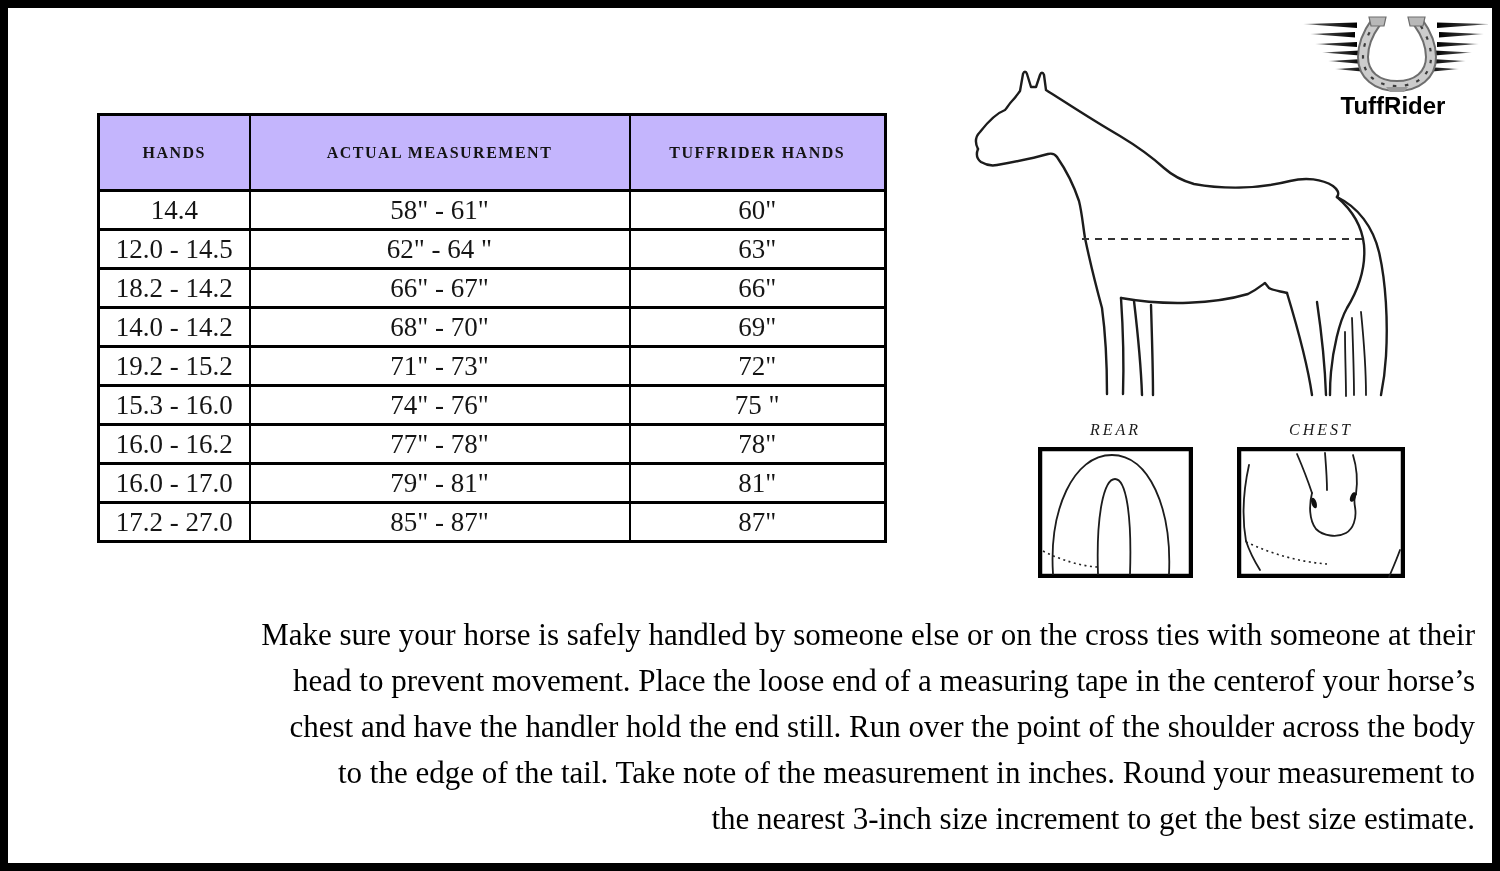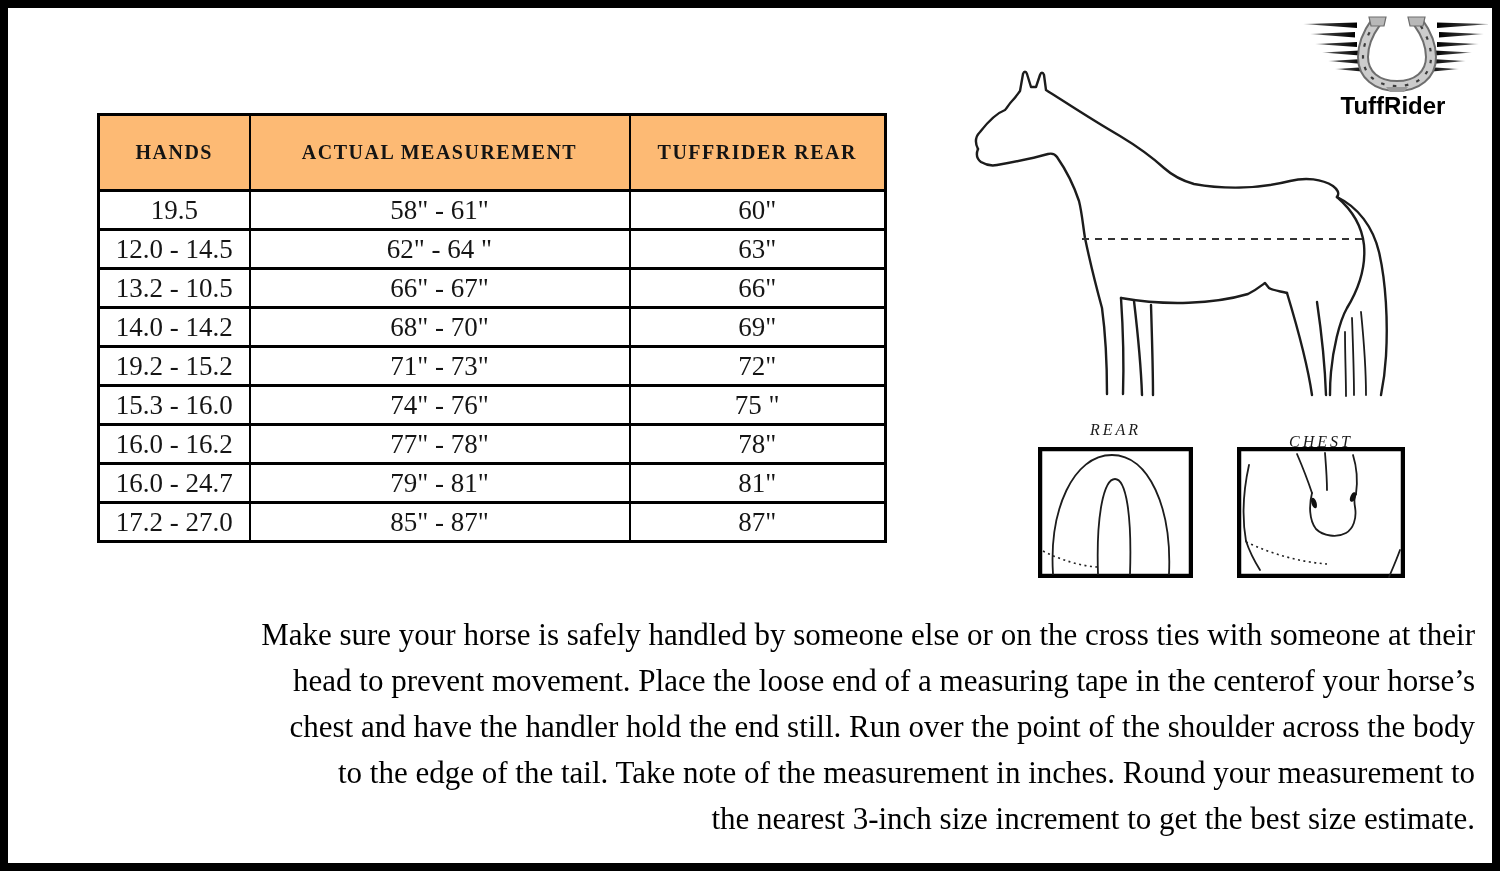--- a/index.html
+++ b/index.html
@@ -9,22 +9,22 @@
     background:#fff; overflow:hidden;
     font-family:"Liberation Serif", serif;
   }
   
   table.size-table {
     position:absolute; left:89px; top:105px; width:787px;
     border-collapse:collapse; table-layout:fixed;
     border:3px solid #000;
   }
   table.size-table th {
-    background:#fdba74; height:71px;
-    font-weight:bold; font-size:20px; letter-spacing:1.5px;
+    background:#c4b5fd; height:71px;
+    font-weight:bold; font-size:16px; letter-spacing:1.5px;
     color:#141414; text-align:center; vertical-align:middle;
     border:2px solid #000; border-top-width:3px; border-bottom-width:3px;
   }
   table.size-table td {
     height:34px; font-size:27px; color:#151515;
     text-align:center; vertical-align:middle;
     border:2px solid #000; border-top-width:3px; border-bottom-width:3px;
     background:#fff;
   }
   
@@ -33,21 +33,21 @@
   .logo .brand {
     font-family:"Liberation Sans", sans-serif;
     font-weight:bold; font-size:24px; color:#000;
     margin-top:-4px; letter-spacing:0px;
   }
   .diagram-label {
     position:absolute; top:413px; text-align:center;
     font-style:italic; font-size:16px; letter-spacing:3px; color:#1a1a1a;
   }
   .diagram-label.rear  { left:1030px; width:155px; }
-  .diagram-label.chest { left:1229px; width:168px;margin-top:12px; }
+  .diagram-label.chest { left:1229px; width:168px; }
   .box-svg { position:absolute; top:439px; }
   .box-svg.rear  { left:1030px; }
   .box-svg.chest { left:1229px; }
   
   .instructions {
     position:absolute; left:17px; top:604px; width:1450px;
     font-size:31px; line-height:46px; color:#000;
     text-align:right; white-space:pre-line;
   }
   svg .ln { fill:none; stroke:#1c1c1c; stroke-width:2.4; stroke-linecap:round; stroke-linejoin:round; }
@@ -64,36 +64,36 @@
   <table class="size-table">
     <colgroup>
         <col style="width:151px">
         <col style="width:380px">
         <col style="width:256px">
       </colgroup>
     <thead>
       <tr>
         <th>HANDS</th>
         <th>ACTUAL MEASUREMENT</th>
-        <th>TUFFRIDER REAR</th>
+        <th>TUFFRIDER HANDS</th>
       </tr>
     </thead>
     <tbody>
         <tr>
-          <td>19.5</td>
+          <td>14.4</td>
           <td>58" - 61"</td>
           <td>60"</td>
         </tr>
         <tr>
           <td>12.0 - 14.5</td>
           <td>62" - 64 "</td>
           <td>63"</td>
         </tr>
         <tr>
-          <td>13.2 - 10.5</td>
+          <td>18.2 - 14.2</td>
           <td>66" - 67"</td>
           <td>66"</td>
         </tr>
         <tr>
           <td>14.0 - 14.2</td>
           <td>68" - 70"</td>
           <td>69"</td>
         </tr>
         <tr>
           <td>19.2 - 15.2</td>
@@ -104,21 +104,21 @@
           <td>15.3 - 16.0</td>
           <td>74" - 76"</td>
           <td>75 "</td>
         </tr>
         <tr>
           <td>16.0 - 16.2</td>
           <td>77" - 78"</td>
           <td>78"</td>
         </tr>
         <tr>
-          <td>16.0 - 24.7</td>
+          <td>16.0 - 17.0</td>
           <td>79" - 81"</td>
           <td>81"</td>
         </tr>
         <tr>
           <td>17.2 - 27.0</td>
           <td>85" - 87"</td>
           <td>87"</td>
         </tr>
       </tbody>
   </table>

